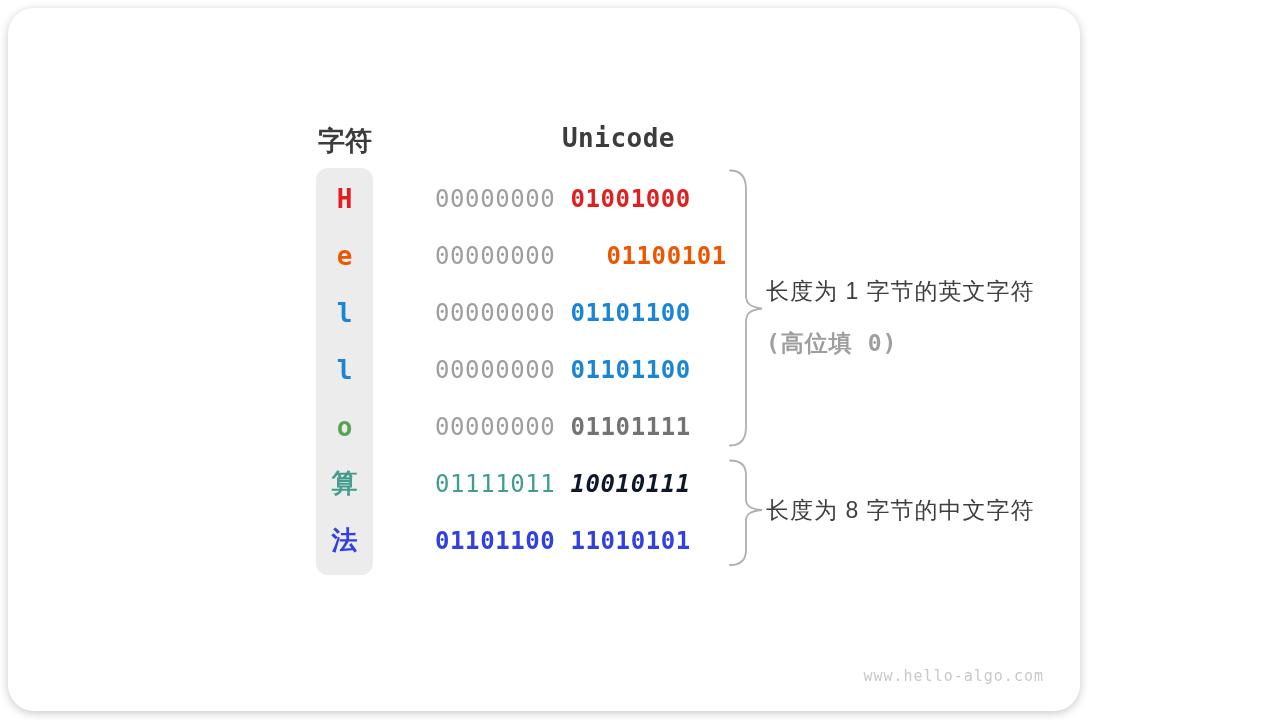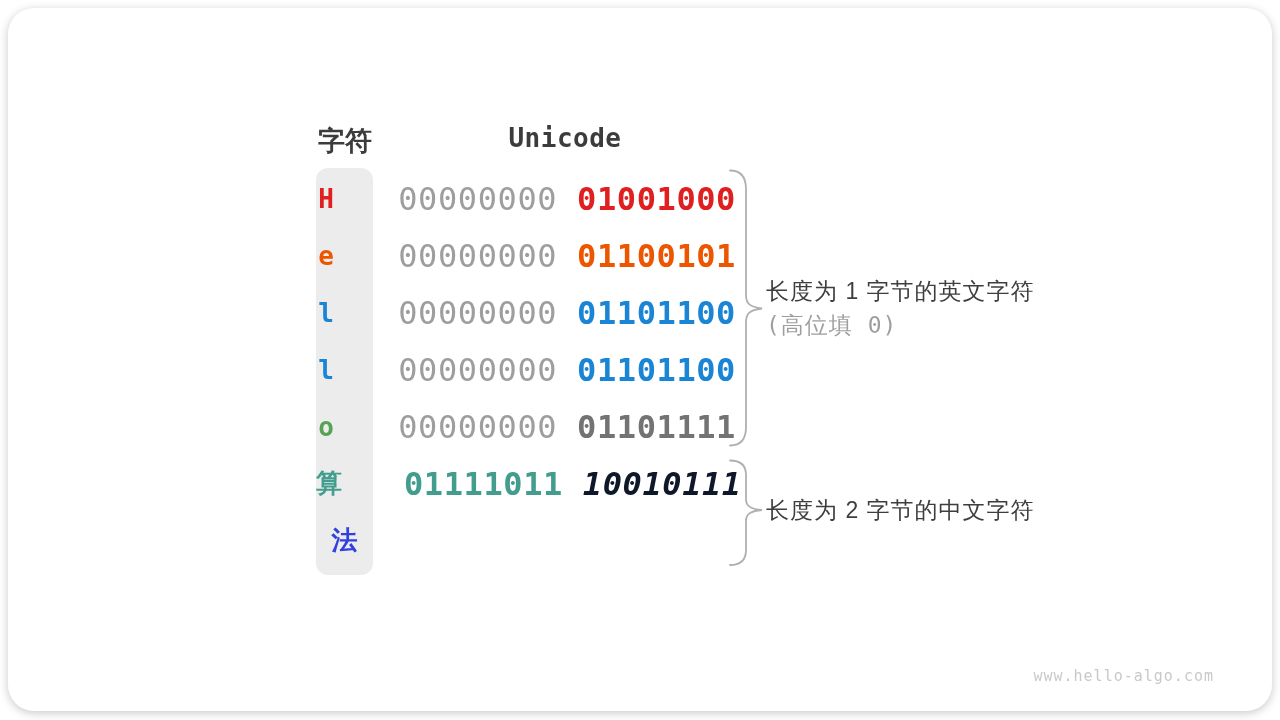--- a/index.html
+++ b/index.html
@@ -3,35 +3,35 @@
 <meta charset="utf-8">
 <style>
   * { margin: 0; padding: 0; box-sizing: border-box; }
   html, body { width: 1280px; height: 720px; background: #ffffff; overflow: hidden; }
   body { font-family: "Liberation Sans", "DejaVu Sans", sans-serif; }
   .mono { font-family: "DejaVu Sans Mono", "Liberation Mono", monospace; }
 
   .card {
     position: absolute;
     left: 8px; top: 8px;
-    width: 1264px; height: 703px;
+    width: 1072px; height: 703px;
     background: #ffffff;
     border-radius: 26px;
     box-shadow: 0 2px 10px rgba(0,0,0,0.22);
   }
 
   
   .hdr-char {
     position: absolute; left: 300px; top: 115px; width: 74px;
     text-align: center; font-weight: 700; font-size: 27px;
     color: var(--header_text);
   }
   .hdr-unicode {
     position: absolute; left: 447px; top: 115px; width: 220px;
-    text-align: center; font-weight: 700; font-size: 26px;
+    text-align: right; font-weight: 700; font-size: 26px;
     color: var(--header_text);
     letter-spacing: 0.5px;
   }
 
   
   .char-col-bg {
     position: absolute; left: 308px; top: 160px;
     width: 57px; height: 407px;
     background: var(--col_bg);
     border-radius: 12px;
@@ -41,21 +41,21 @@
   .rows {
     position: absolute; left: 308px; top: 162px; width: 420px;
   }
   .row { display: flex; align-items: center; height: 57px; }
   .char-cell {
     width: 57px; text-align: center;
     font-size: 26px; font-weight: 700;
   }
   .binary {
     margin-left: 62px;
-    font-size: 32px;
+    font-size: 24px;
     letter-spacing: 0.6px;
     white-space: pre;
   }
   .byte2 { font-weight: 700; }
 
   
   .brace { position: absolute; }
   .brace path {
     fill: none;
     stroke: var(--brace);
@@ -66,28 +66,28 @@
   
   .annotation {
     position: absolute; left: 758px; width: 348px;
     text-align: left;
     color: var(--annotation_dark);
     font-size: 23px;
     letter-spacing: 1px;
   }
   .annotation .muted {
     color: var(--annotation_muted);
-    font-weight: 400;
-    margin-top: 3px;
+    font-weight: 700;
+    margin-top: 21px;
   }
   .ann-1 { top: 268px; }
   .ann-2 { top: 487px; }
 
   .watermark {
-    position: absolute; right: 58px; bottom: 26px;
+    position: absolute; right: 36px; bottom: 26px;
     font-size: 15px;
     color: var(--watermark);
     letter-spacing: 1px;
   }
 </style>
 </head>
 <body>
 
 <div class="card">
 
@@ -97,59 +97,60 @@
   <div class="char-col-bg"></div>
 
   <div class="rows">
   <div class="row">
     <div class="char-cell mono" style="color: rgb(224, 32, 32);">H</div>
     <div class="binary mono"><span style="color: rgb(158, 158, 158); font-weight: 400;">00000000</span><span> </span><span class="byte2" style="color: rgb(224, 32, 32);">01001000</span></div>
   </div>
 
   <div class="row">
     <div class="char-cell mono" style="color: rgb(238, 85, 0);">e</div>
-    <div class="binary mono"><span style="color: rgb(158, 158, 158); font-weight: 400;">00000000</span><span> </span><span class="byte2" style="color: rgb(238, 85, 0);">01100101</span></div>
+    <div class="binary mono"><span style="color: rgb(158, 158, 158); font-weight: 400;">00000000</span><span> </span><span class="byte2" style="color: rgb(238, 85, 0); margin-left: 36px;">01100101</span></div>
   </div>
 
   <div class="row">
     <div class="char-cell mono" style="color: rgb(27, 133, 213);">l</div>
     <div class="binary mono"><span style="color: rgb(158, 158, 158); font-weight: 400;">00000000</span><span> </span><span class="byte2" style="color: rgb(27, 133, 213);">01101100</span></div>
   </div>
 
   <div class="row">
     <div class="char-cell mono" style="color: rgb(27, 133, 213);">l</div>
     <div class="binary mono"><span style="color: rgb(158, 158, 158); font-weight: 400;">00000000</span><span> </span><span class="byte2" style="color: rgb(27, 133, 213);">01101100</span></div>
   </div>
 
   <div class="row">
     <div class="char-cell mono" style="color: rgb(86, 163, 84);">o</div>
     <div class="binary mono"><span style="color: rgb(158, 158, 158); font-weight: 400;">00000000</span><span> </span><span class="byte2" style="color: #737373;">01101111</span></div>
   </div>
 
   <div class="row">
     <div class="char-cell mono" style="color: rgb(66, 157, 142);">算</div>
-    <div class="binary mono"><span style="color: rgb(66, 157, 142); font-weight: 700;">01111011</span><span> </span><span class="byte2" style="color: #0f172a; font-style: italic;">10010111</span></div>
+    <div class="binary mono"><span style="color: rgb(66, 157, 142); font-weight: 400;">01111011</span><span> </span><span class="byte2" style="color: #0f172a; font-style: italic;">10010111</span></div>
   </div>
 
   <div class="row">
     <div class="char-cell mono" style="color: rgb(49, 64, 224);">法</div>
+    <div class="binary mono"><span style="color: rgb(49, 64, 224); font-weight: 700;">01101100</span><span> </span><span class="byte2" style="color: rgb(49, 64, 224);">11010101</span></div>
   </div>
 </div>
 
   <svg class="brace" style="left:718px; top:161px;" width="40" height="278" viewBox="0 0 40 278">
     <path d="M 4 1.5 C 14 1.5 20 7 20 20 L 20 126 C 20 134 23 138 36 139.5 C 23 141 20 145 20 153 L 20 258 C 20 271 14 276.5 4 276.5"></path>
   </svg>
 
   <svg class="brace" style="left:718px; top:451px;" width="40" height="108" viewBox="0 0 40 108">
     <path d="M 4 1.5 C 14 1.5 20 6 20 16 L 20 40 C 20 46 23 50 36 51 C 23 52 20 56 20 62 L 20 91 C 20 101 14 106 4 106"></path>
   </svg>
 
   <div class="annotation ann-1">
     <div>长度为 1 字节的英文字符</div>
     <div class="muted mono">(高位填 0)</div>
   </div>
 
   <div class="annotation ann-2">
-    <div>长度为 2 字节的中文字符</div>
+    <div>长度为 8 字节的中文字符</div>
   </div>
 
   <div class="watermark mono">www.hello-algo.com</div>
 </div>
 
 </body></html>

